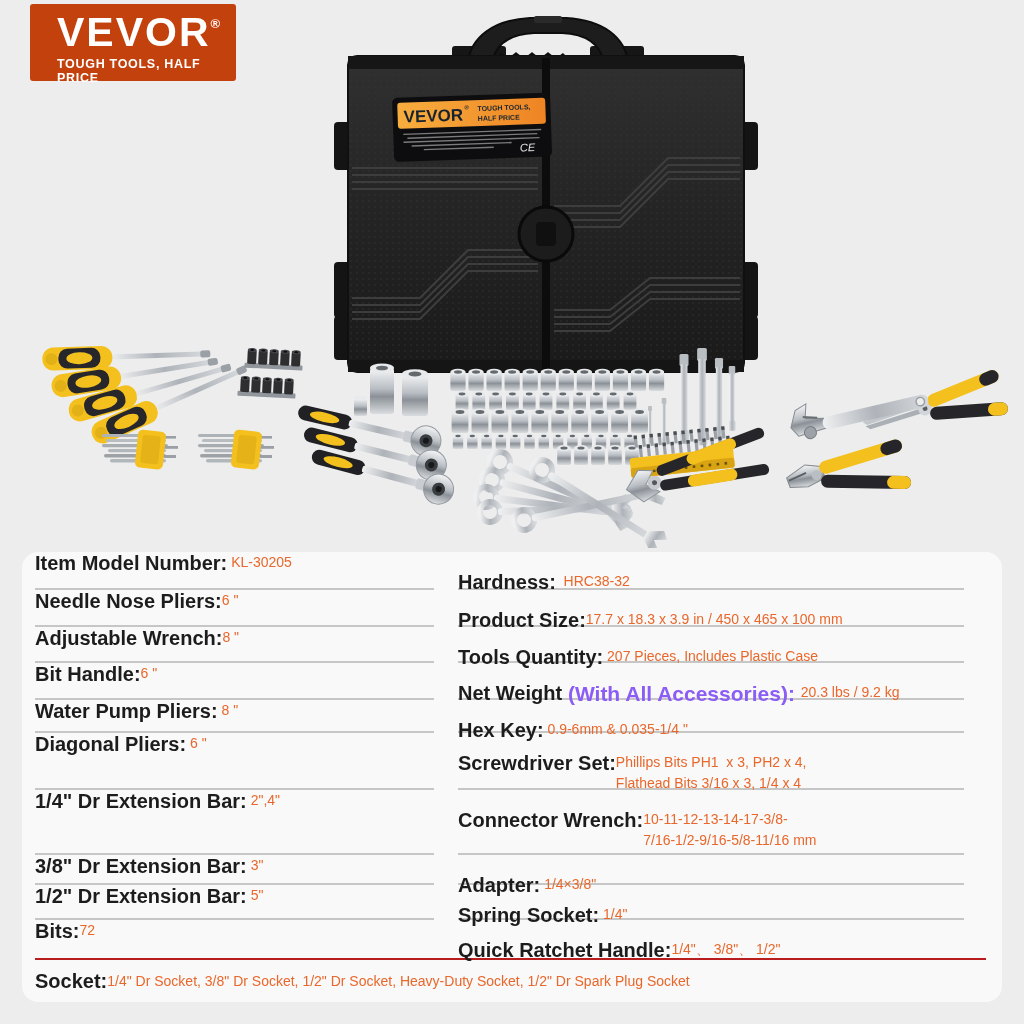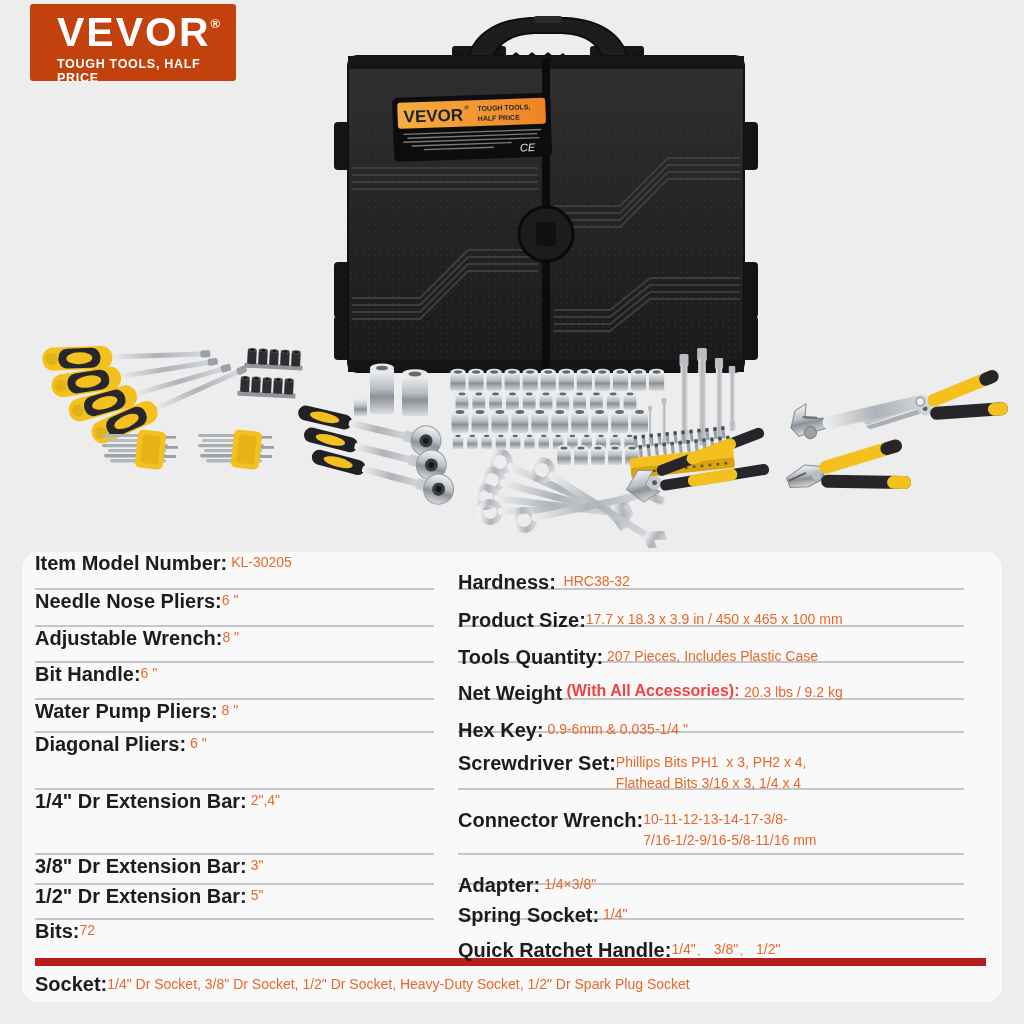--- a/index.html
+++ b/index.html
@@ -19,23 +19,23 @@
   
   .card{position:absolute;left:22px;top:552px;width:980px;height:450px;background:#f9f9f9;
         border-radius:16px;box-sizing:border-box;padding:0 16px 0 13px;z-index:2;}
   .grid{display:grid;grid-template-columns:423px 1fr;
         grid-template-rows:38px 37px 36px 37px 33px 57px 65px 30px 35px 38px;}
   .cell{display:flex;align-items:flex-start;border-bottom:2px solid #c6c6c6;min-width:0;}
   .cell.l{margin-right:24px;}
   .cell.r{margin-right:22px;margin-top:19px;}
   .cell.nb{border-bottom:none;}
   .lbl{font-size:20px;font-weight:bold;color:#1c1c1c;white-space:pre;flex:0 0 auto;}
-  .note{font-size:16px;font-weight:bold;color:#ef4444;white-space:pre;flex:0 0 auto;}
+  .note{font-size:21px;font-weight:bold;color:#8b5cf6;white-space:pre;flex:0 0 auto;}
   .val{font-size:14px;color:#e9672b;white-space:pre-wrap;line-height:21px;}
-  .socketrow{height:44px;display:flex;align-items:center;border-top:8px solid #b91c1c;box-sizing:border-box;}
+  .socketrow{height:44px;display:flex;align-items:center;border-top:2px solid #b91c1c;box-sizing:border-box;}
 </style>
 </head>
 <body>
 
 <div class="logo">
   <div class="logo-brand"><span>VEVOR</span><span class="reg">®</span></div>
   <div class="logo-tag">TOUGH TOOLS, HALF PRICE</div>
 </div>
 
 <svg class="photo" viewBox="0 0 1024 548">

